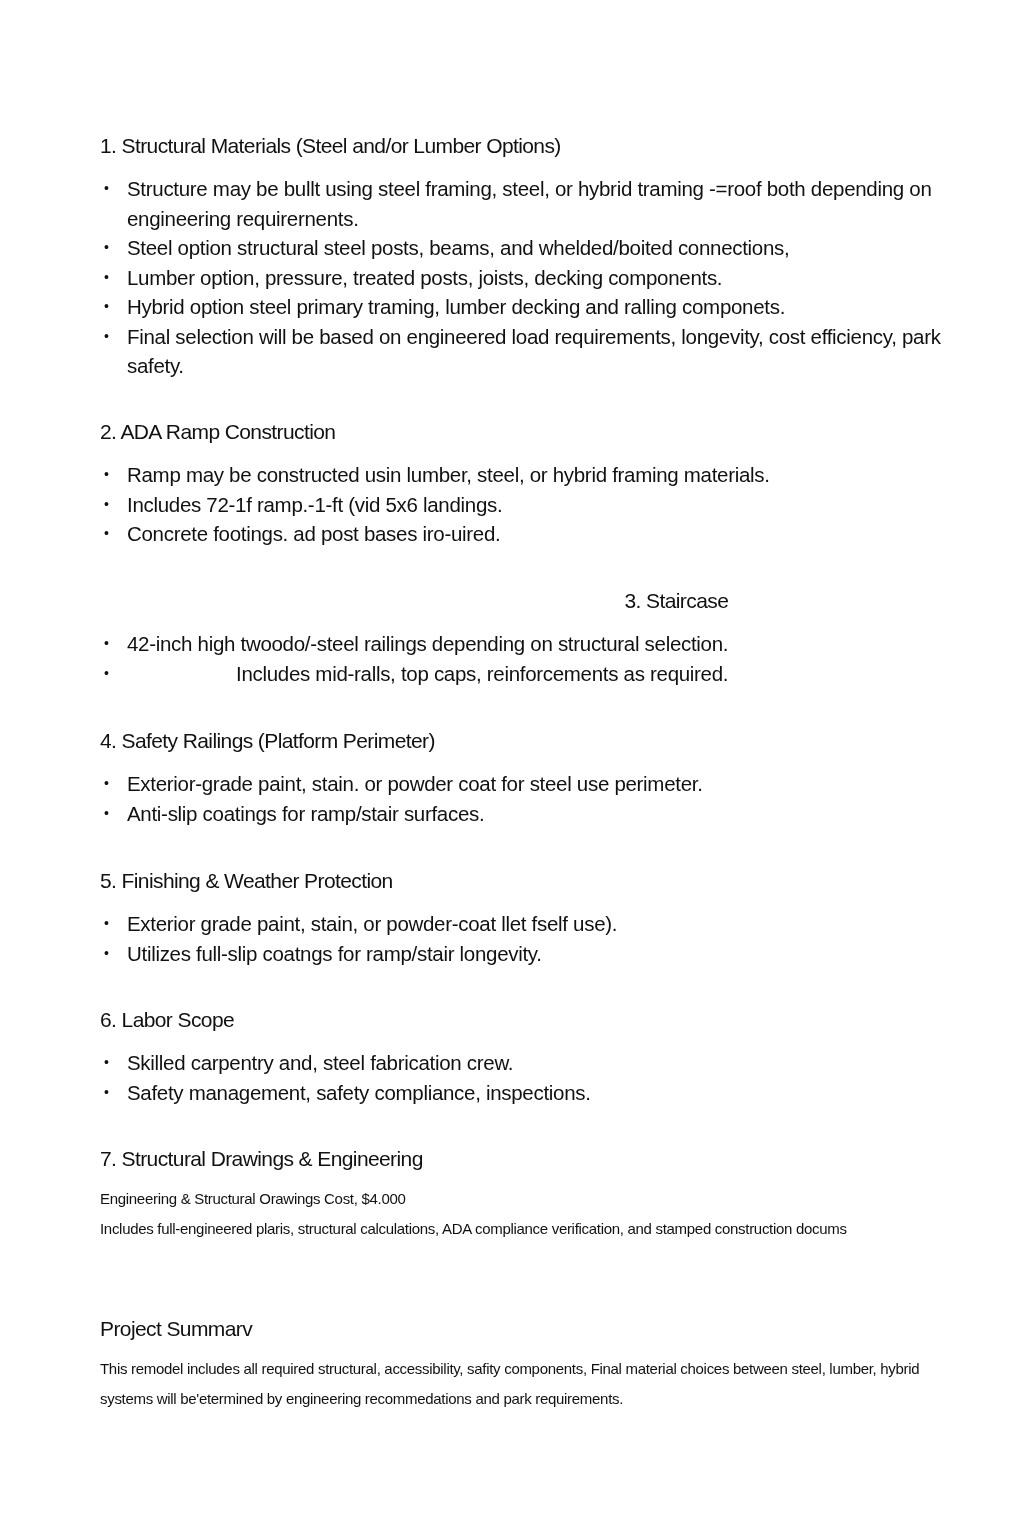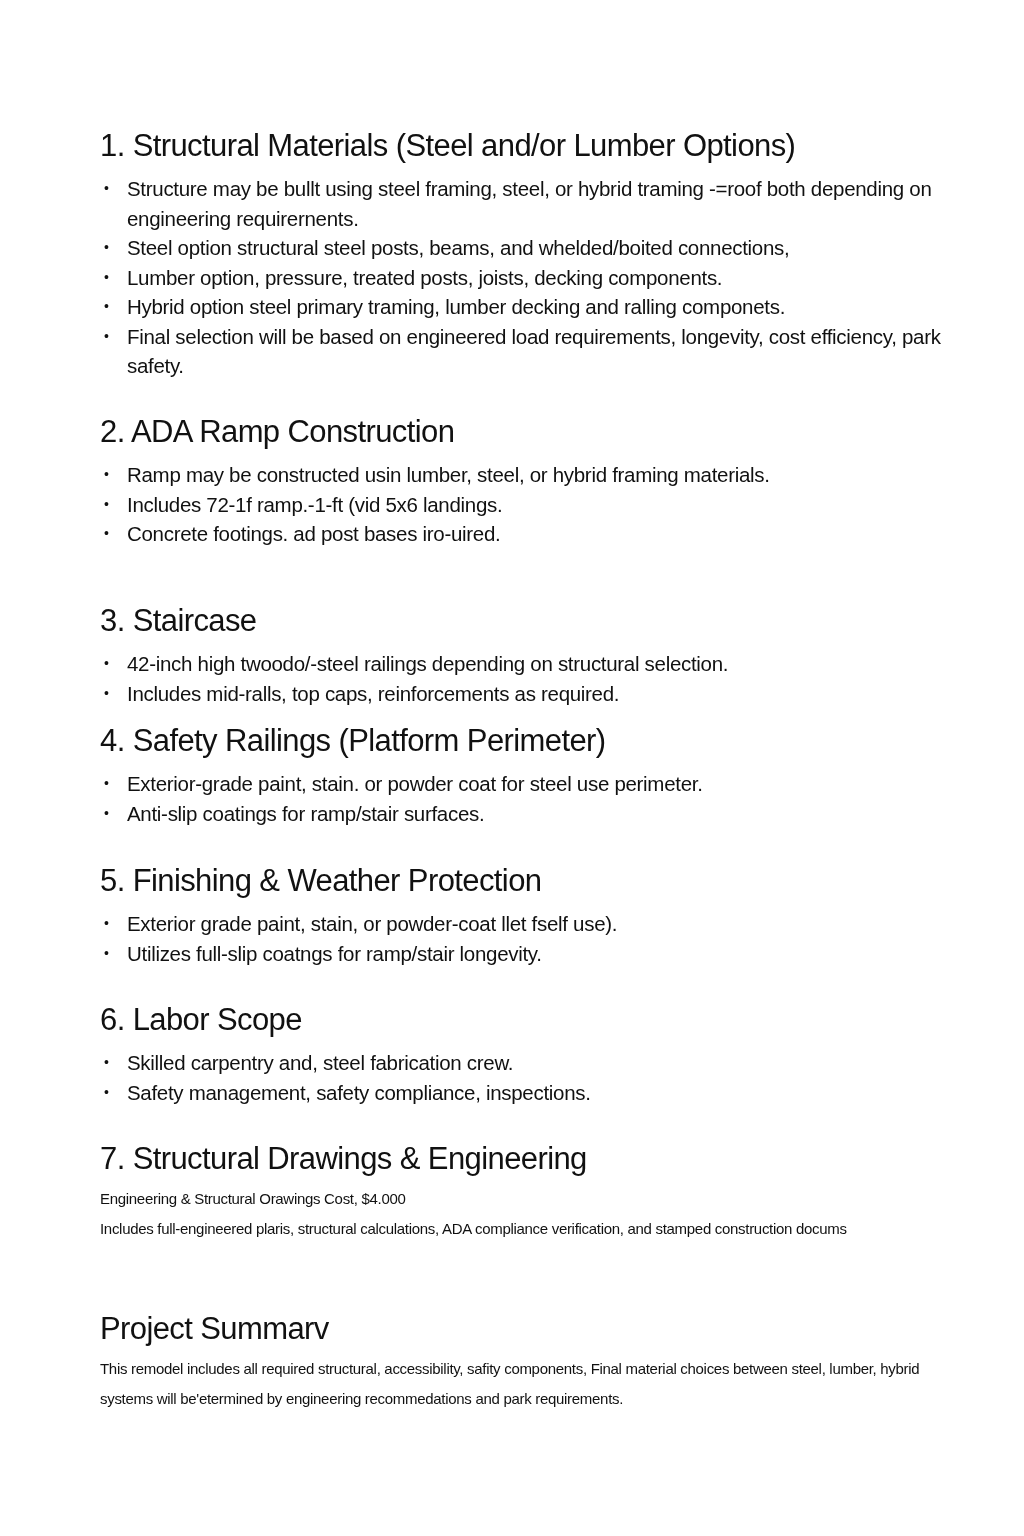--- a/index.html
+++ b/index.html
@@ -1,29 +1,29 @@
 <!DOCTYPE html>
 <html><head>
 <meta charset="utf-8">
 <style>
   html, body { margin: 0; padding: 0; background: #ffffff; }
   body { width: 1024px; height: 1536px; position: relative; overflow: hidden;
          font-family: "Liberation Sans", sans-serif; color: #111111; }
   .page { position: absolute; left: 100px; top: 124px; width: 860px; }
   .section { position: relative; }
-  h2 { font-family: "Liberation Sans", sans-serif; font-weight: 400; font-size: 31px;
+  h2 { font-family: "Liberation Sans", sans-serif; font-weight: 400; font-size: 21px;
        letter-spacing: -0.6px; margin: 0; line-height: 44px; color: #111; }
   ul { list-style: none; margin: 0; padding: 0; }
   li { position: relative; padding-left: 27px; font-size: 20.5px; line-height: 29.5px;
        letter-spacing: -0.3px; color: #111; }
   li .bullet { position: absolute; left: 4px; top: 0; font-size: 14px; }
   p.para { margin: 0; font-size: 15px; line-height: 29.5px; letter-spacing: -0.3px; color: #111; }
   .s1 { position: absolute; top: 0; }
   .s2 { position: absolute; top: 286px; }
-  .s3 { position: absolute; top: 475px; }
+  .s3 { position: absolute; top: 455px; text-align: right; }
   .s4 { position: absolute; top: 595px; }
   .s5 { position: absolute; top: 735px; }
   .s6 { position: absolute; top: 874px; }
   .s7 { position: absolute; top: 1013px; }
   .s8 { position: absolute; top: 1183px; }
   .list { margin-top: 6px; }
   .plist { margin-top: 3px; }
 </style>
 </head>
 <body>

